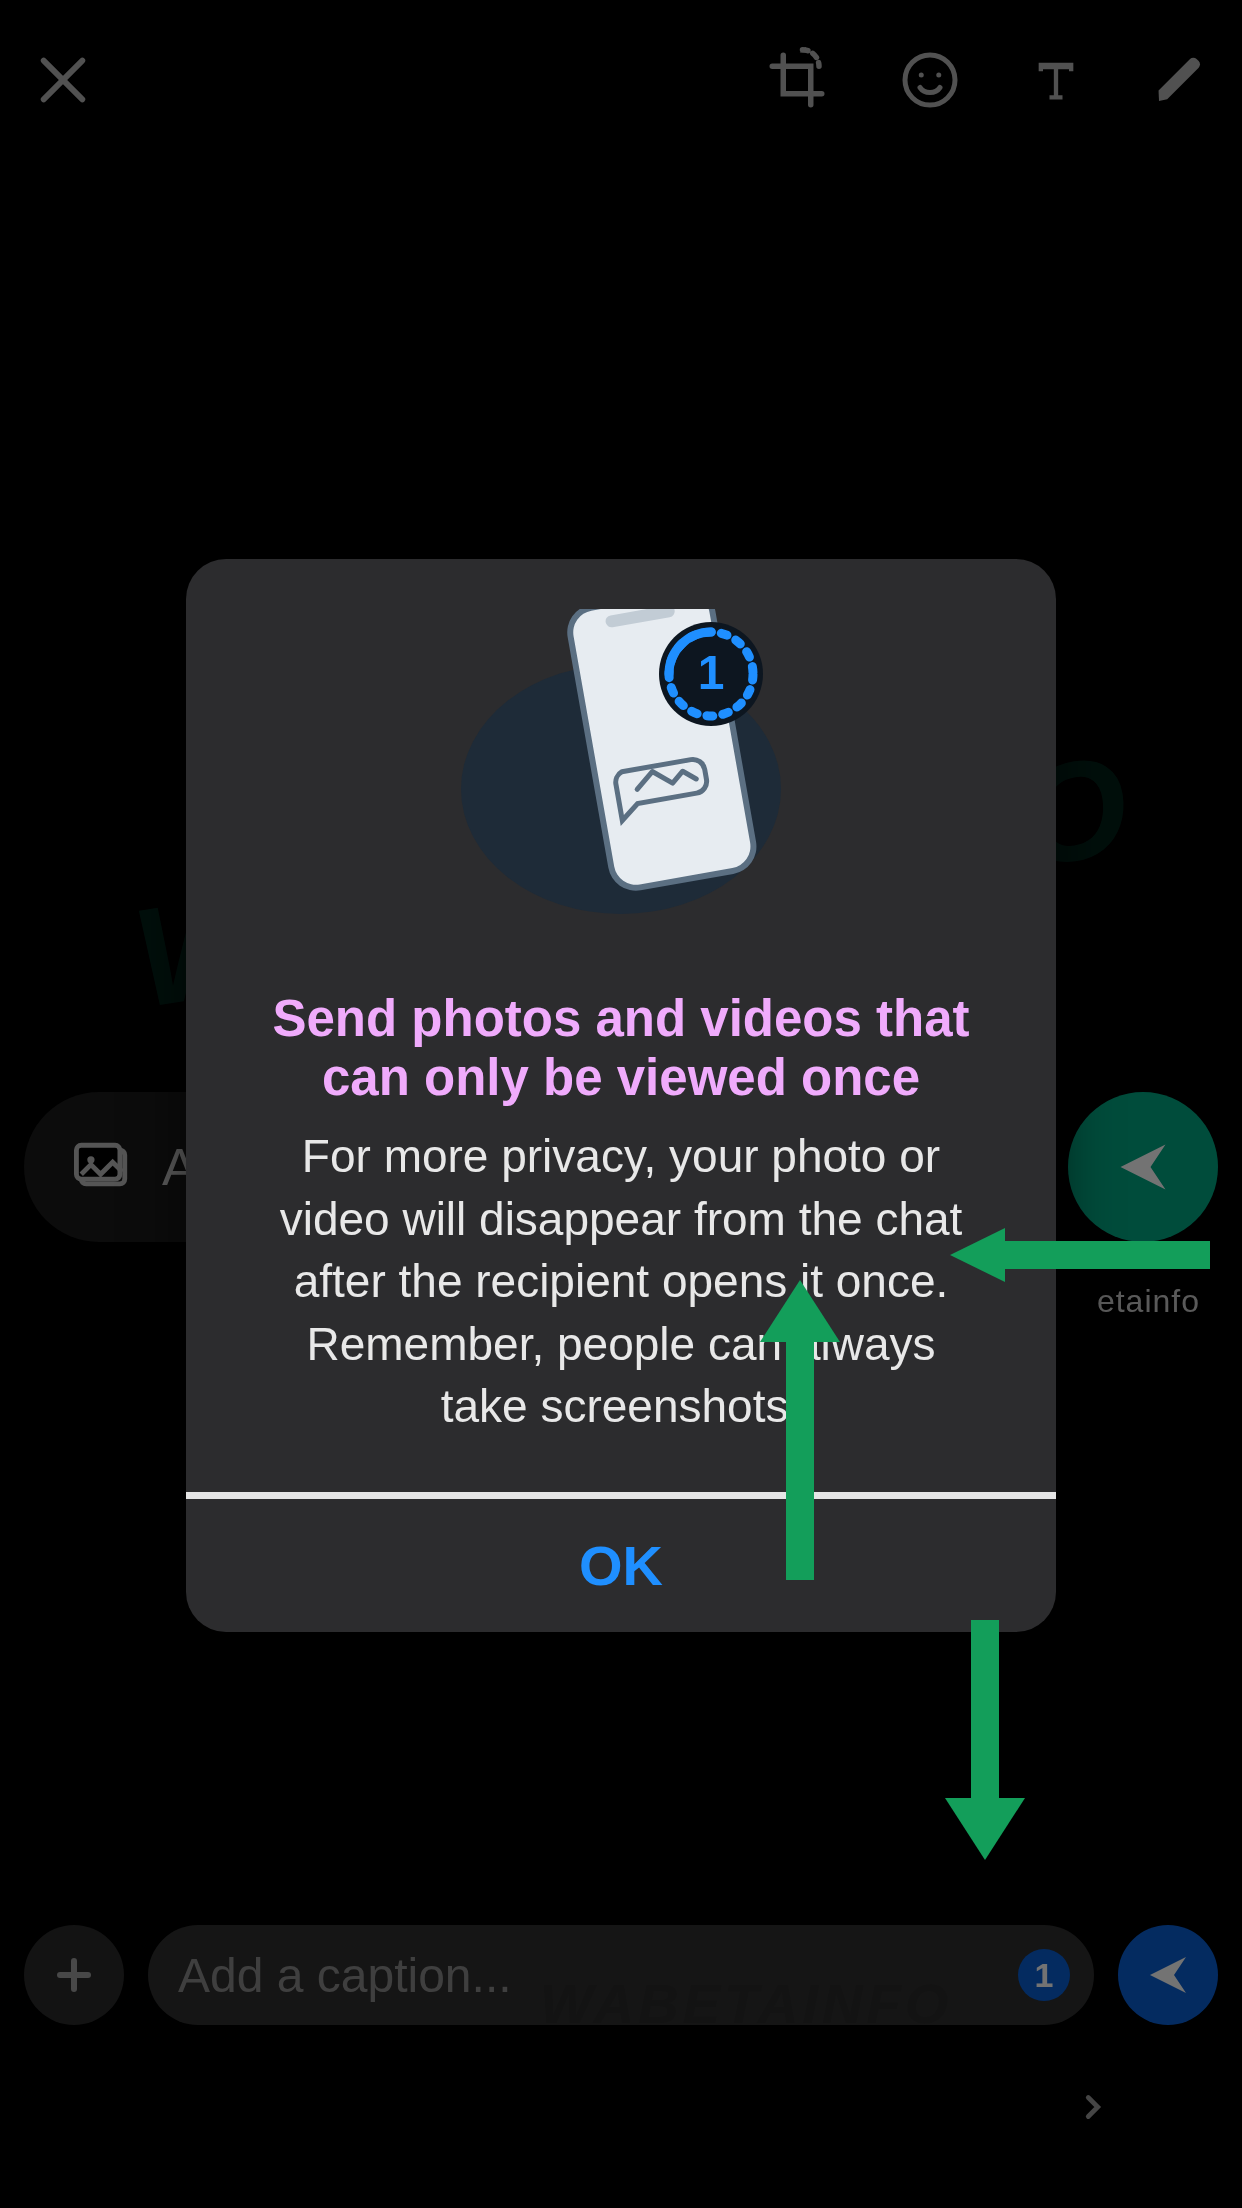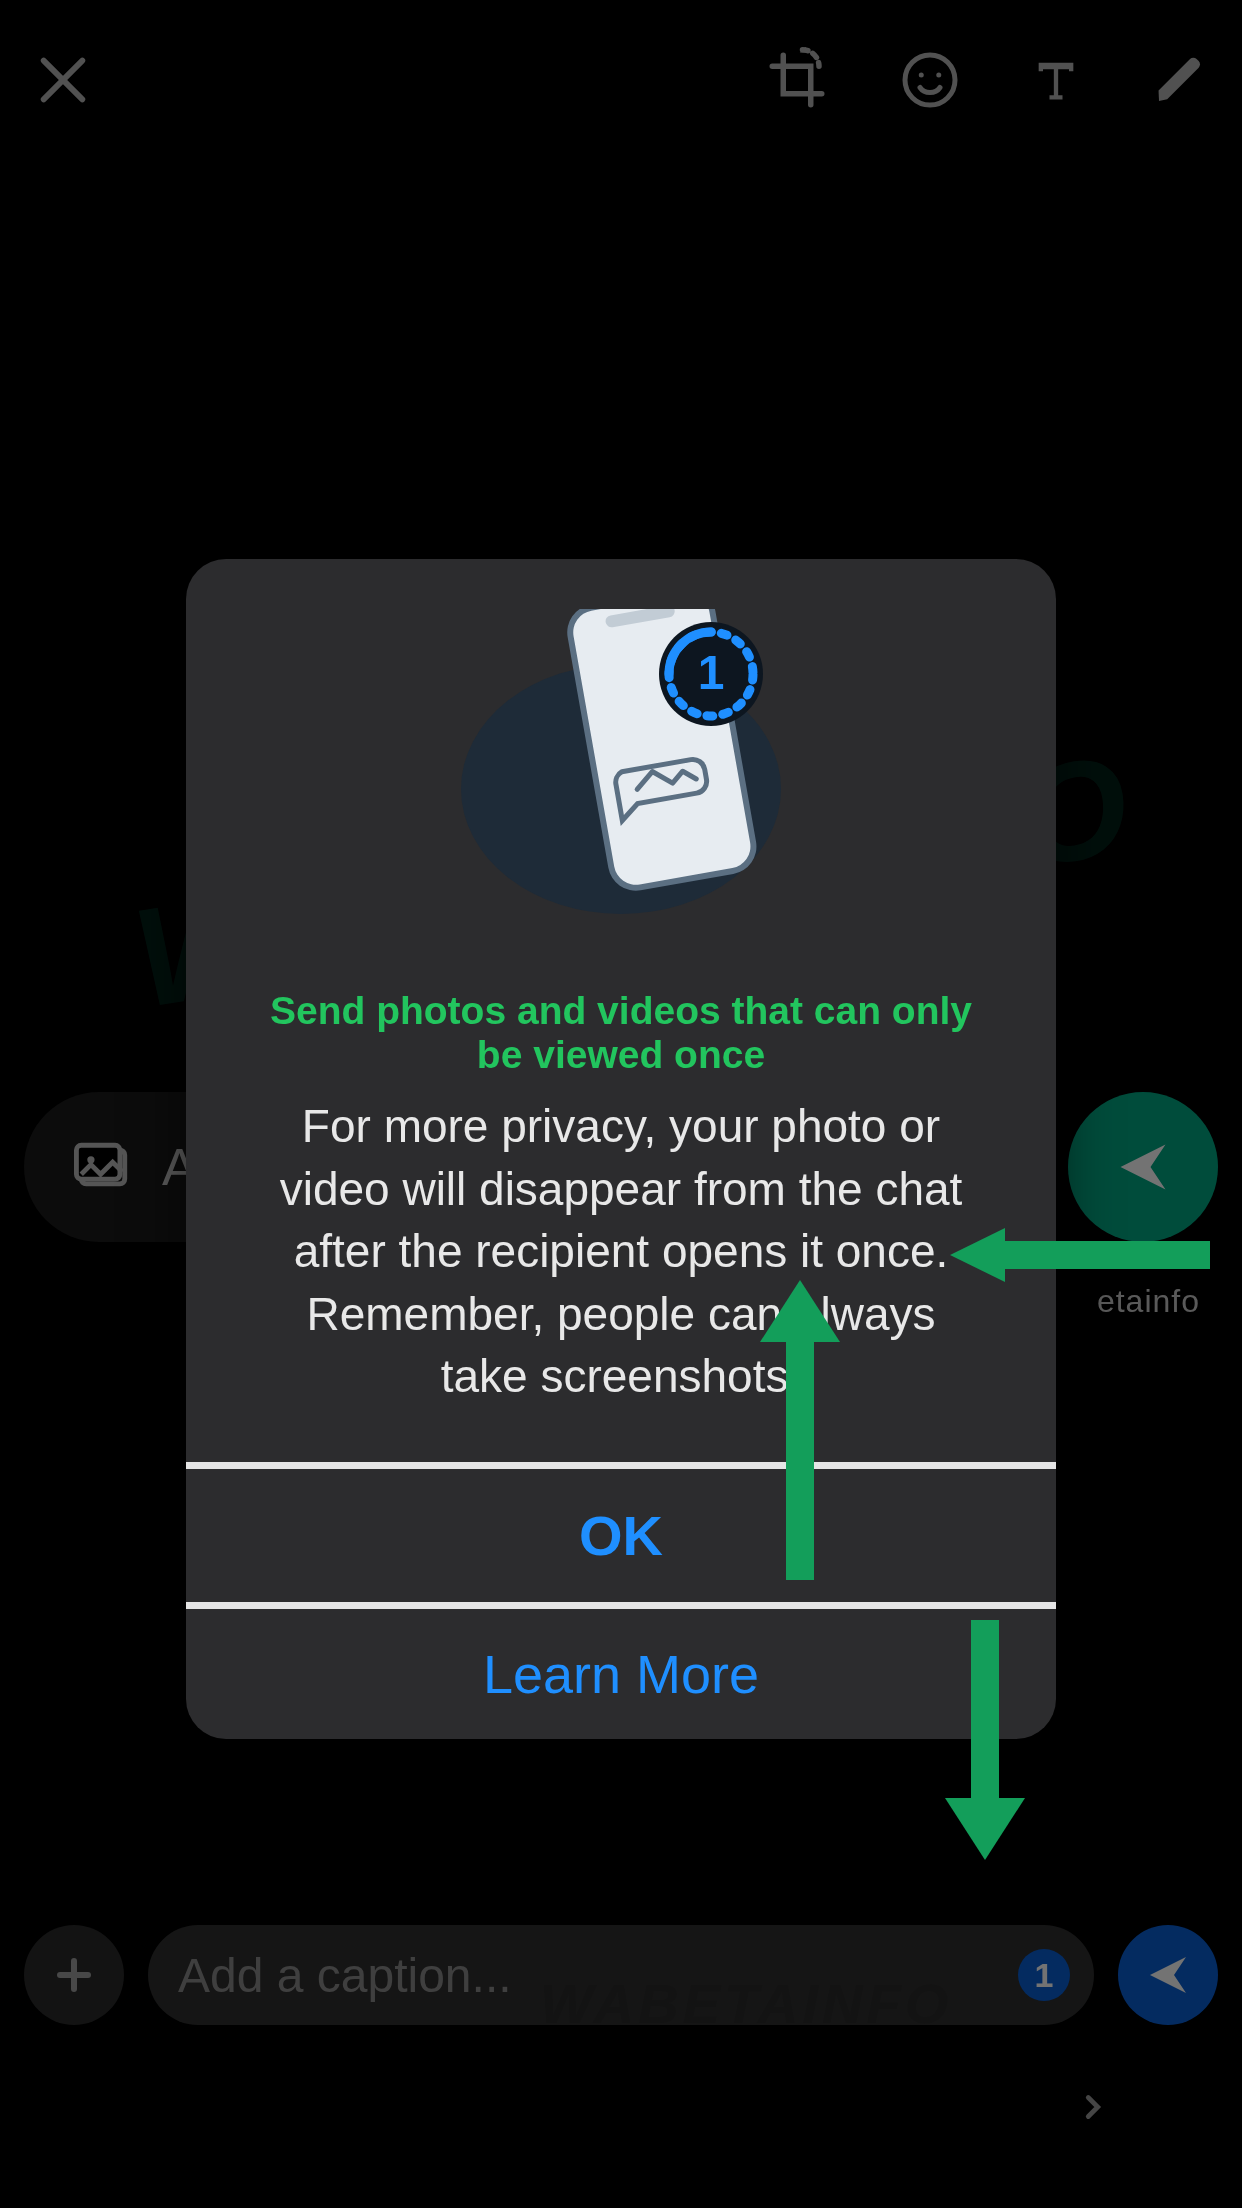--- a/index.html
+++ b/index.html
@@ -19,21 +19,21 @@
   .badge1{position:absolute;right:24px;top:50%;transform:translateY(-50%);width:52px;height:52px;border-radius:26px;background:#0a5fd6;color:#fff;font-size:34px;font-weight:700;display:flex;align-items:center;justify-content:center}
   .send-blue{background:#0a5fd6;width:100px;height:100px;border-radius:50px;display:flex;align-items:center;justify-content:center}
   .chev{position:absolute;right:130px;bottom:78px;color:#9a9a9a}
   .wm2{position:absolute;left:540px;bottom:172px;color:#2b2b2b;font-size:56px;font-weight:800;letter-spacing:4px;font-style:italic;opacity:.9;pointer-events:none}
   
   .dim{position:absolute;inset:0;background:rgba(0,0,0,.55)}
   
   .modal{position:absolute;left:186px;top:559px;width:870px;background:#2c2c2e;border-radius:40px;overflow:hidden;box-shadow:0 0 60px rgba(0,0,0,.6)}
   .modal-hero{display:flex;justify-content:center;padding-top:50px}
   .phone{transform:rotate(-10deg)}
-  .m-title{font-size:39px;font-weight:700;text-align:center;color:#22c55e;padding:50px 62px 18px}
+  .m-title{font-size:51px;font-weight:700;text-align:center;color:#f0abfc;padding:50px 62px 18px}
   .m-body{font-size:46px;line-height:1.36;color:#e8e8e8;text-align:center;padding:0 82px 54px}
   .m-btn{border-top:7px solid #e5e5e5;color:#1f8fff;font-size:54px;font-weight:400;text-align:center;padding:34px 0;cursor:pointer}
   .m-btn.bold{font-weight:600;font-size:56px}
   
   .arrow{position:absolute;pointer-events:none}
   .ar1{left:950px;top:1220px}
   .ar2{left:745px;top:1280px}
   .ar3{left:930px;top:1620px}
 </style>
 </head>
@@ -139,21 +139,20 @@
         <circle cx="260" cy="65" r="52" fill="#0d1620"></circle>
         <circle cx="260" cy="65" r="42" fill="none" stroke="#1f8fff" stroke-width="9" stroke-dasharray="6 10" stroke-linecap="round"></circle>
         <path d="M260 23 a42 42 0 0 0 -42 42" fill="none" stroke="#1f8fff" stroke-width="9" stroke-linecap="round"></path>
         <text x="260" y="80" text-anchor="middle" fill="#1f8fff" font-family="Arial" font-size="48" font-weight="700">1</text>
       </g>
     </svg>
   </div>
   <div class="m-title">Send photos and videos that can only be viewed once</div>
   <div class="m-body">For more privacy, your photo or video will disappear from the chat after the recipient opens it once. Remember, people can always take screenshots.</div>
   <div class="m-btn bold">OK</div>
-  <div class="m-btn">Learn More</div>
 </div>
 
 <svg class="arrow ar1" width="260" height="70" viewBox="0 0 260 70">
     <line x1="260" y1="35" x2="40" y2="35" stroke="#139e5a" stroke-width="28"></line>
     <polygon points="0,35 55,8 55,62" fill="#139e5a"></polygon>
   </svg>
 <svg class="arrow ar2" width="110" height="300" viewBox="0 0 110 300">
     <line x1="55" y1="300" x2="55" y2="48" stroke="#139e5a" stroke-width="28"></line>
     <polygon points="55,0 15,62 95,62" fill="#139e5a"></polygon>
   </svg>

